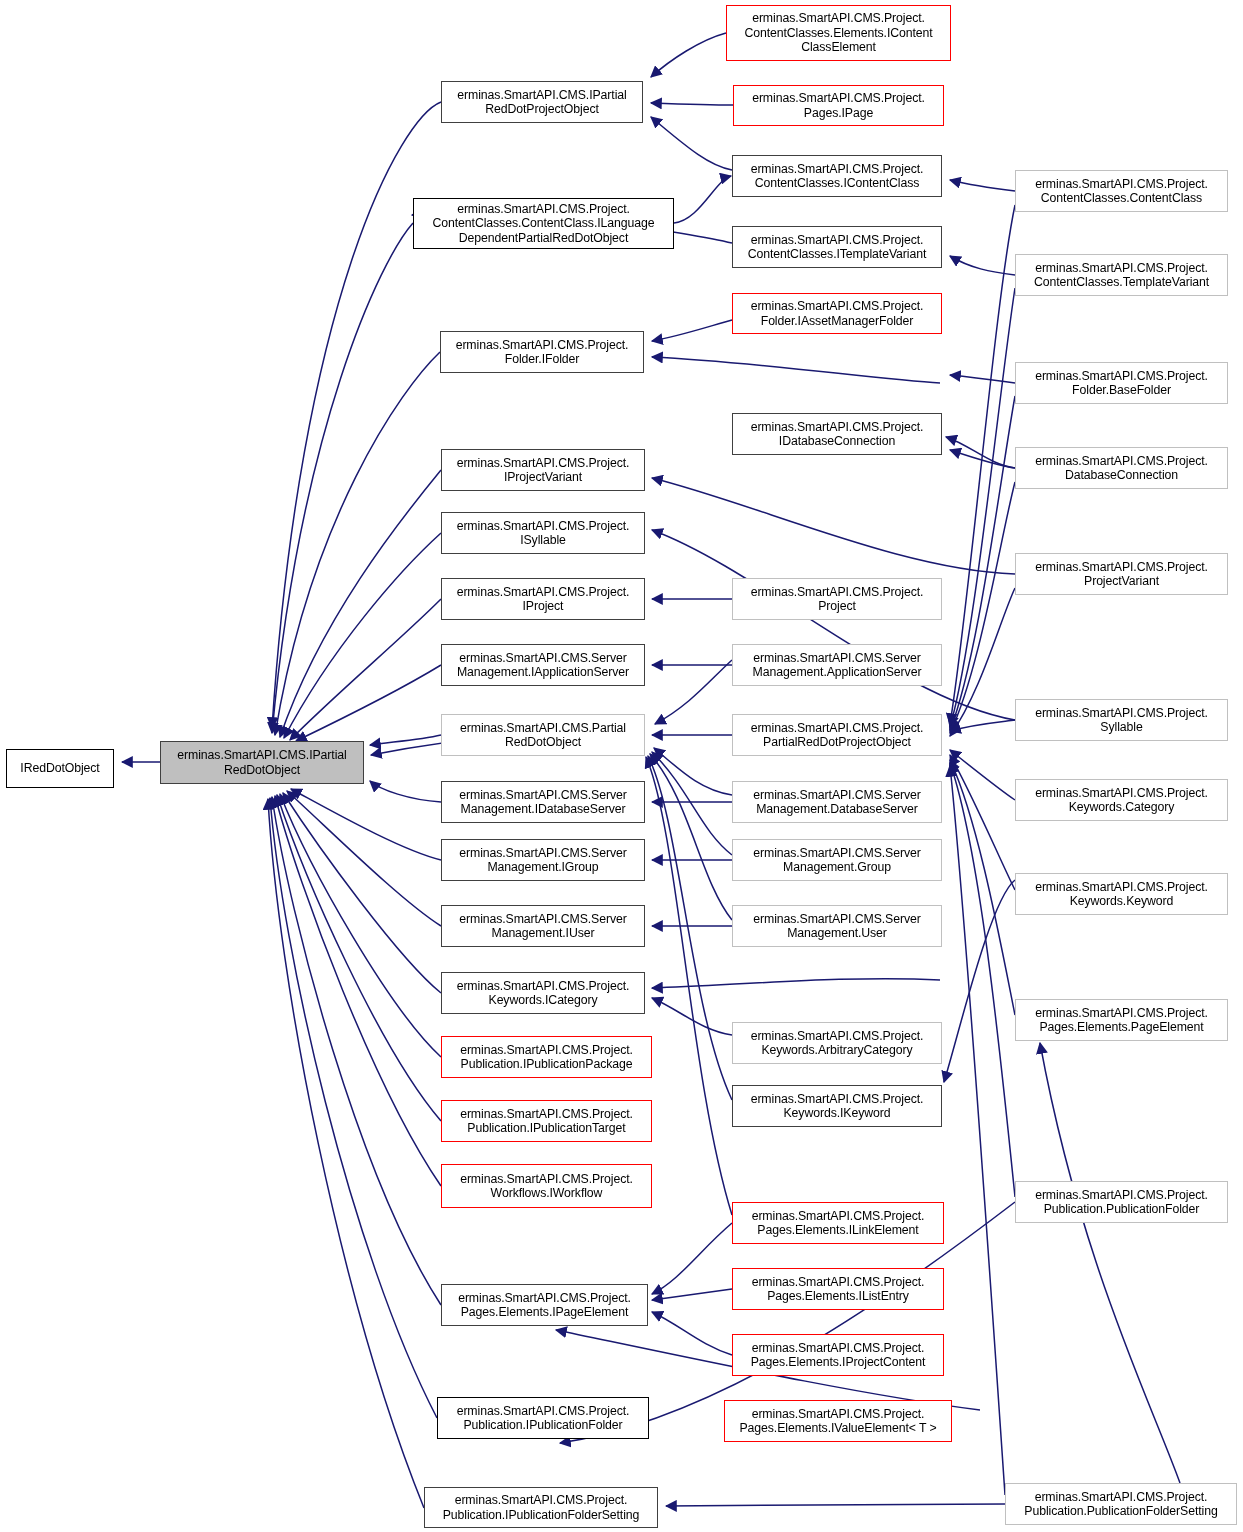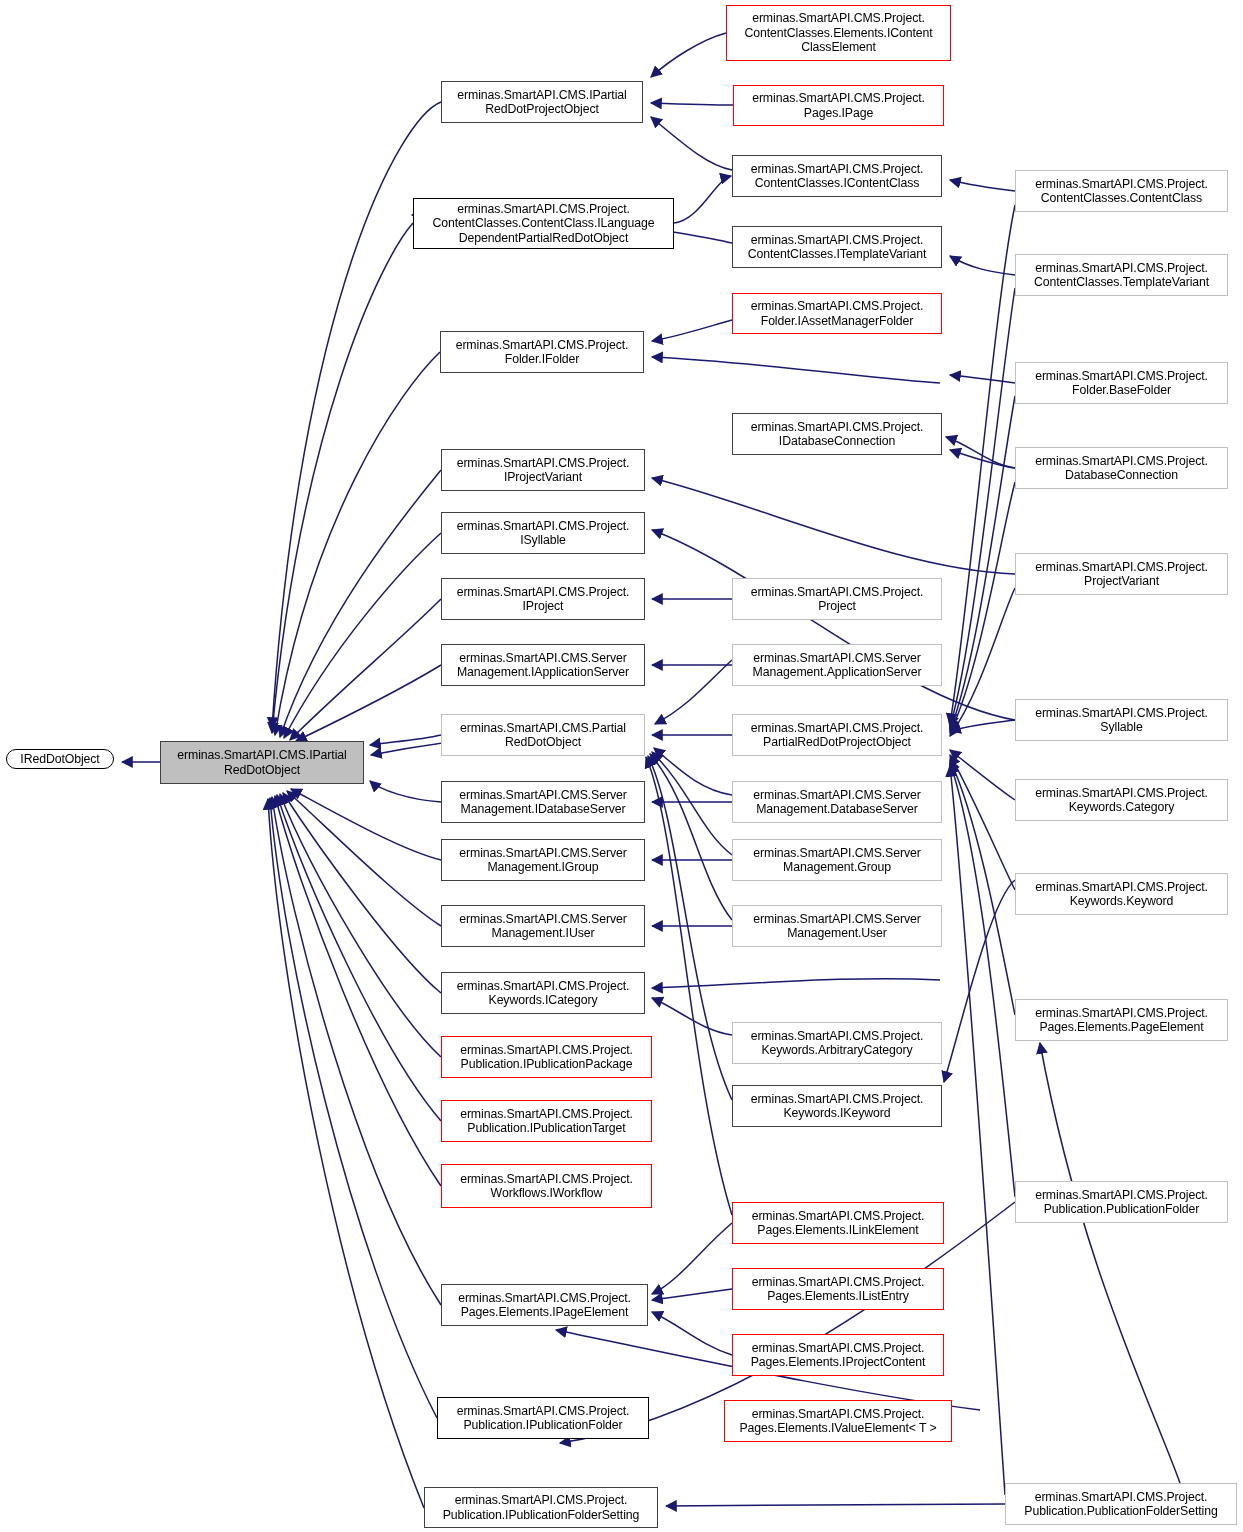--- a/index.html
+++ b/index.html
@@ -154,21 +154,21 @@
       <path d="M 1015 720 C 1000 722 975 724 950 731"></path>
       <path d="M 1015 800 C 1000 790 975 770 950 750"></path>
       <path d="M 1015 890 C 1000 860 975 800 950 755"></path>
       <path d="M 1015 1015 C 1000 940 978 820 950 760"></path>
       <path d="M 1015 1197 C 1000 1050 980 850 950 763"></path>
       <path d="M 1005 1495 C 985 1200 962 880 950 766"></path>
     </g>
   </svg>
 
   <div id="nodes">
-      <div class="node n-thin" style="left: 6px; top: 749px; width: 108px; height: 20px; border-radius: 10px;">
+      <div class="node n-thin" style="left: 6px; top: 749px; width: 108px; height: 39px;">
         <span>IRedDotObject</span>
       </div>
       <div class="node n-focus" style="left: 160px; top: 741px; width: 204px; height: 43px;">
         <span>erminas.SmartAPI.CMS.IPartial
 RedDotObject</span>
       </div>
       <div class="node n-dark" style="left: 441px; top: 81px; width: 202px; height: 42px;">
         <span>erminas.SmartAPI.CMS.IPartial
 RedDotProjectObject</span>
       </div>

